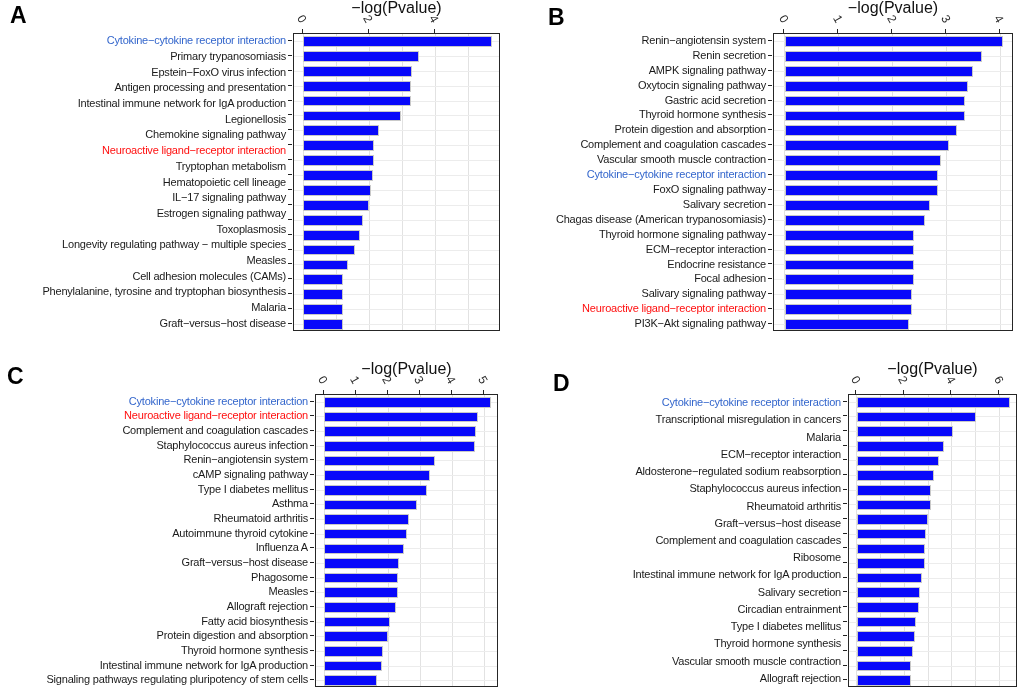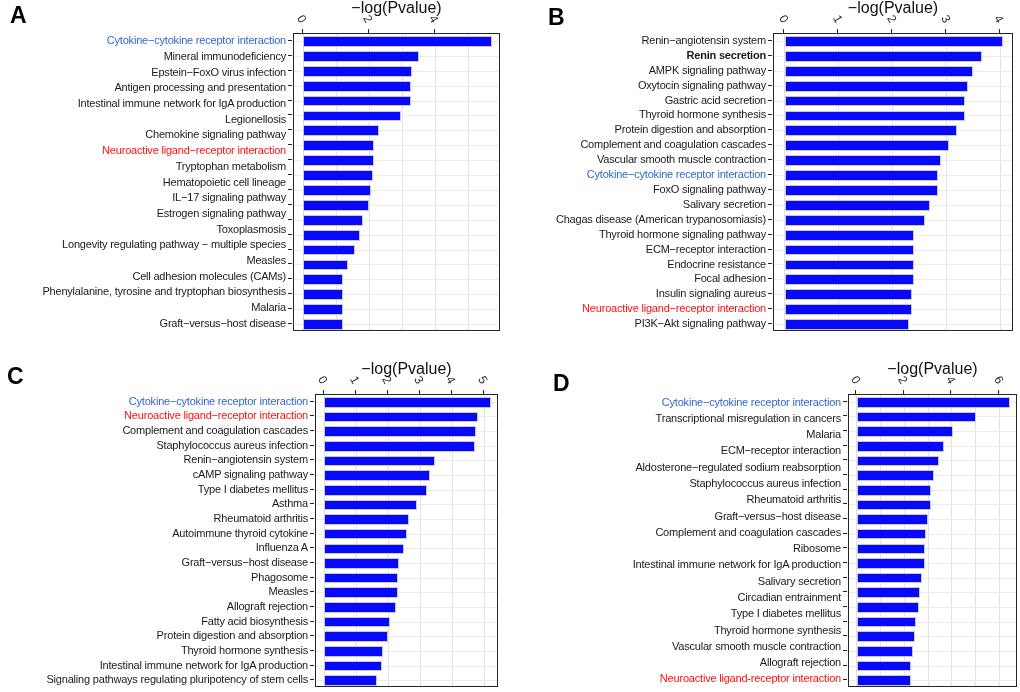--- a/index.html
+++ b/index.html
@@ -32,21 +32,21 @@
       <div class="xtick-label" style="left: 296.409px; top: 13px;">0</div>
       <div class="xtick-mark" style="left: 367.938px; top: 29px;"></div>
       <div class="xtick-label" style="left: 362.438px; top: 13px;">2</div>
       <div class="xtick-mark" style="left: 433.967px; top: 29px;"></div>
       <div class="xtick-label" style="left: 428.467px; top: 13px;">4</div>
       <div class="labels-col" style="left: 0px; top: 33px; width: 286px; height: 298px;">
         <div class="label-row">
           <div class="cat-label" style="color: rgb(51, 102, 204);">Cytokine−cytokine receptor interaction</div>
         </div>
         <div class="label-row">
-          <div class="cat-label" style="color: rgb(26, 26, 26);">Mineral immunodeficiency</div>
+          <div class="cat-label" style="color: rgb(26, 26, 26);">Primary trypanosomiasis</div>
         </div>
         <div class="label-row">
           <div class="cat-label" style="color: rgb(26, 26, 26);">Epstein−FoxO virus infection</div>
         </div>
         <div class="label-row">
           <div class="cat-label" style="color: rgb(26, 26, 26);">Antigen processing and presentation</div>
         </div>
         <div class="label-row">
           <div class="cat-label" style="color: rgb(26, 26, 26);">Intestinal immune network for IgA production</div>
         </div>
@@ -173,21 +173,21 @@
       <div class="xtick-label" style="left: 375.653px; top: 13px;">2</div>
       <div class="xtick-mark" style="left: 435.025px; top: 29px;"></div>
       <div class="xtick-label" style="left: 429.525px; top: 13px;">3</div>
       <div class="xtick-mark" style="left: 488.897px; top: 29px;"></div>
       <div class="xtick-label" style="left: 483.397px; top: 13px;">4</div>
       <div class="labels-col" style="left: 0px; top: 33px; width: 256px; height: 298px;">
         <div class="label-row">
           <div class="cat-label" style="color: rgb(26, 26, 26);">Renin−angiotensin system</div>
         </div>
         <div class="label-row">
-          <div class="cat-label" style="color: rgb(26, 26, 26); font-weight: bold;">Renin secretion</div>
+          <div class="cat-label" style="color: rgb(26, 26, 26);">Renin secretion</div>
         </div>
         <div class="label-row">
           <div class="cat-label" style="color: rgb(26, 26, 26);">AMPK signaling pathway</div>
         </div>
         <div class="label-row">
           <div class="cat-label" style="color: rgb(26, 26, 26);">Oxytocin signaling pathway</div>
         </div>
         <div class="label-row">
           <div class="cat-label" style="color: rgb(26, 26, 26);">Gastric acid secretion</div>
         </div>
@@ -221,21 +221,21 @@
         <div class="label-row">
           <div class="cat-label" style="color: rgb(26, 26, 26);">ECM−receptor interaction</div>
         </div>
         <div class="label-row">
           <div class="cat-label" style="color: rgb(26, 26, 26);">Endocrine resistance</div>
         </div>
         <div class="label-row">
           <div class="cat-label" style="color: rgb(26, 26, 26);">Focal adhesion</div>
         </div>
         <div class="label-row">
-          <div class="cat-label" style="color: rgb(26, 26, 26);">Insulin signaling aureus</div>
+          <div class="cat-label" style="color: rgb(26, 26, 26);">Salivary signaling pathway</div>
         </div>
         <div class="label-row">
           <div class="cat-label" style="color: rgb(255, 15, 15);">Neuroactive ligand−receptor interaction</div>
         </div>
         <div class="label-row">
           <div class="cat-label" style="color: rgb(26, 26, 26);">PI3K−Akt signaling pathway</div>
         </div>
       </div>
       <div class="ytick-mark" style="left: 258px; top: 39.95px;"></div>
       <div class="ytick-mark" style="left: 258px; top: 54.85px;"></div>
@@ -506,23 +506,20 @@
           <div class="cat-label" style="color: rgb(26, 26, 26);">Type I diabetes mellitus</div>
         </div>
         <div class="label-row">
           <div class="cat-label" style="color: rgb(26, 26, 26);">Thyroid hormone synthesis</div>
         </div>
         <div class="label-row">
           <div class="cat-label" style="color: rgb(26, 26, 26);">Vascular smooth muscle contraction</div>
         </div>
         <div class="label-row">
           <div class="cat-label" style="color: rgb(26, 26, 26);">Allograft rejection</div>
-        </div>
-        <div class="label-row">
-          <div class="cat-label" style="color: rgb(255, 15, 15);">Neuroactive ligand-receptor interaction</div>
         </div>
       </div>
       <div class="ytick-mark" style="left: 333px; top: 54.825px;"></div>
       <div class="ytick-mark" style="left: 333px; top: 69.475px;"></div>
       <div class="ytick-mark" style="left: 333px; top: 84.125px;"></div>
       <div class="ytick-mark" style="left: 333px; top: 98.775px;"></div>
       <div class="ytick-mark" style="left: 333px; top: 113.425px;"></div>
       <div class="ytick-mark" style="left: 333px; top: 128.075px;"></div>
       <div class="ytick-mark" style="left: 333px; top: 142.725px;"></div>
       <div class="ytick-mark" style="left: 333px; top: 157.375px;"></div>

